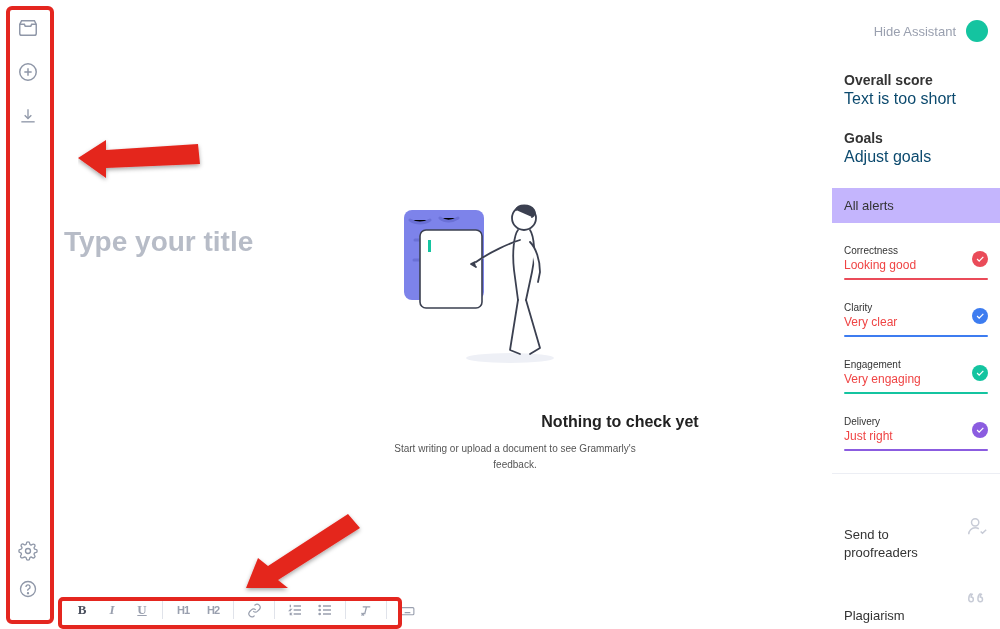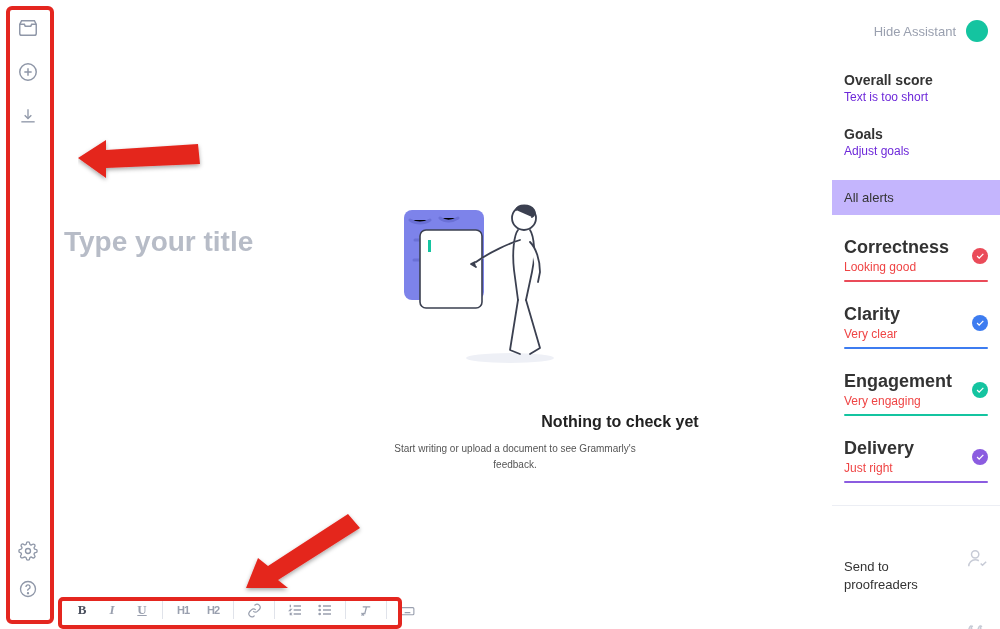--- a/index.html
+++ b/index.html
@@ -18,25 +18,25 @@
 .toolbar .tbtn { width: 28px; height: 24px; display: flex; align-items: center; justify-content: center; color: #9aa0af; font-family: Georgia, 'Times New Roman', serif; font-size: 13px; font-weight: 600; cursor: pointer; border-radius: 3px; }
 .toolbar .sep { width: 1px; height: 18px; background: #e0e3ea; margin: 0 4px; }
 .toolbar .h12 { font-family: Arial; letter-spacing: -1px; font-size: 11px; font-weight: 600; }
 .red-border-toolbar { position: absolute; left: 58px; bottom: 0px; width: 344px; height: 32px; border: 4px solid #e4261f; border-radius: 5px; pointer-events: none; }
 .right-panel { position: absolute; right: 0; top: 0; width: 168px; height: 610px; background: #fff; padding: 20px 12px 0 12px; }
 .hide-row { display: flex; align-items: center; justify-content: flex-end; gap: 10px; margin-bottom: 30px; cursor: pointer; }
 .hide-row span { color: #9aa0af; font-size: 13px; }
 .hide-dot { width: 22px; height: 22px; border-radius: 50%; background: #14c4a0; }
 .block { margin-bottom: 22px; cursor: pointer; }
 .block .hd { font-size: 14px; font-weight: 600; color: #333; }
-.block .sb { font-size: 12px; color: #6d28d9; margin-top: 2px; }
+.block .sb { font-size: 16px; color: #0c4a6e; margin-top: 2px; }
 .all-alerts { background: #c4b5fd; margin: 0 -12px 22px -12px; padding: 10px 12px; font-size: 13px; font-weight: 400; color: #333; cursor: pointer; }
 .metric { margin-bottom: 22px; cursor: pointer; }
 .metric-row { display: flex; justify-content: space-between; align-items: center; }
-.metric .mh { font-size: 18px; color: #333; font-weight: 700; }
+.metric .mh { font-size: 10px; color: #333; font-weight: 400; }
 .metric .ms { font-size: 12px; color: #ef4444; margin-top: 2px; }
 .metric-line { height: 2px; margin-top: 6px; border-radius: 1px; }
 .badge { width: 16px; height: 16px; border-radius: 50%; display: flex; align-items: center; justify-content: center; }
 .badge svg { width: 10px; height: 10px; }
 .action { display: flex; justify-content: space-between; align-items: center; padding: 12px 0 2px 0; cursor: pointer; }
 .action .al { font-size: 13px; color: #333; line-height: 1.35; margin-top: 32px; }
 .action .aico { color: #c7cbd6; }
 .actions-sep { height: 1px; background: #eceef4; margin: 18px -12px 8px -12px; }
 .arrow1 { position: absolute; left: 78px; top: 128px; pointer-events: none; }
 .arrow2 { position: absolute; left: 238px; top: 510px; pointer-events: none; }

